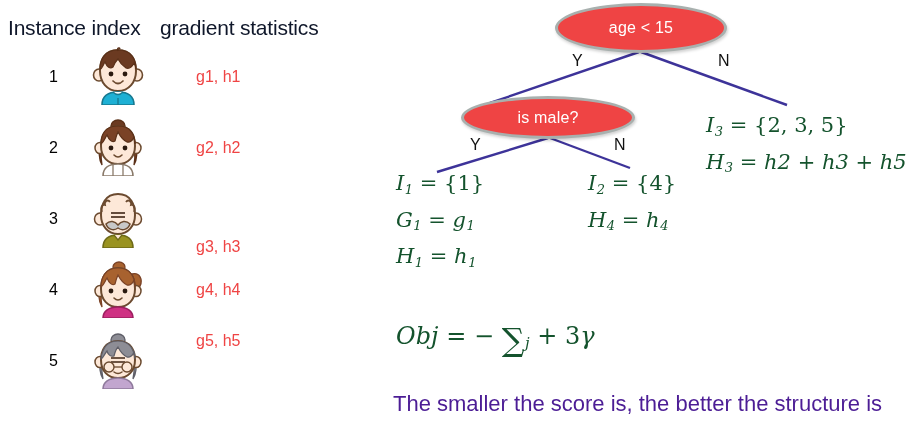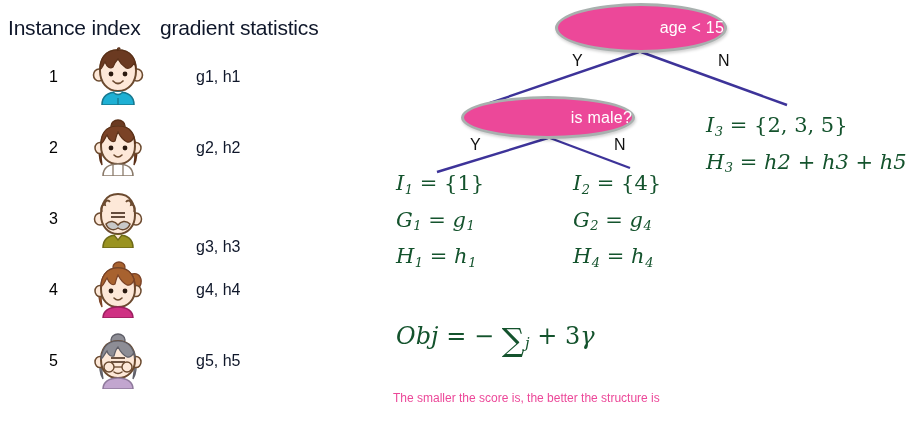--- a/index.html
+++ b/index.html
@@ -28,36 +28,36 @@
   .row-index {
     font-size: 16px;
     font-family: "Liberation Sans", sans-serif;
     color: #000;
     text-align: right;
     width: 20px;
   }
   .row-stats {
     font-size: 16px;
     font-family: "Liberation Sans", sans-serif;
-    color: #0f172a;
+    color: #ef4444;
     white-space: nowrap;
   }
 
   
   .avatar { width: 56px; height: 58px; }
 
   
   .node {
     border-radius: 50%;
-    background: #ec4899;
+    background: #ef4444;
     border: 3px solid #a8b0ae;
     box-sizing: border-box;
     display: flex;
     align-items: center;
-    justify-content: flex-end;
+    justify-content: center;
     color: #ffffff;
     font-family: "Liberation Sans", sans-serif;
     font-size: 16px;
     letter-spacing: 0.2px;
     box-shadow: 1px 2px 3px rgba(0,0,0,0.18);
   }
   .edge-label {
     font-size: 16px;
     font-family: "Liberation Sans", sans-serif;
     color: #111;
@@ -115,23 +115,23 @@
     line-height: 1.2;
   }
   .bigsum {
     font-family: "DejaVu Serif", "Liberation Serif", serif;
     font-style: normal;
     font-size: 32px;
     vertical-align: -0.22em;
     line-height: 0;
   }
   .caption {
-    font-size: 12px;
-    font-family: "Liberation Sans", sans-serif;
-    color: #ec4899;
+    font-size: 22px;
+    font-family: "Liberation Sans", sans-serif;
+    color: #4c1d95;
     white-space: nowrap;
   }
 </style>
 </head>
 <body>
 
 <div class="abs col-header" style="left:8px; top:16px;">Instance index</div>
 <div class="abs col-header" style="left:160px; top:16px;">gradient statistics</div>
 
 <div class="abs row-index" style="left:38px; top:68px;">1</div>
@@ -219,21 +219,21 @@
     <path d="M28 10 C16 10 12 19 11 28 C14 26 15 22 17 20 C18 24 21 26 24 25 C25 21 26 18 28 16 C30 20 33 24 37 26 C40 27 43 24 44 21 C45 24 45 28 45 28 C44 19 40 10 28 10 Z" fill="#8d8d95" stroke="#5f5f68" stroke-width="1.2"></path>
     <line x1="21" y1="27" x2="35" y2="27" stroke="#4a3020" stroke-width="1.6"></line>
     <line x1="21" y1="31" x2="35" y2="31" stroke="#4a3020" stroke-width="1.6"></line>
     <circle cx="19" cy="36" r="5" fill="none" stroke="#6b4a2f" stroke-width="1.4"></circle>
     <circle cx="37" cy="36" r="5" fill="none" stroke="#6b4a2f" stroke-width="1.4"></circle>
     <line x1="24" y1="36" x2="32" y2="36" stroke="#6b4a2f" stroke-width="1.3"></line>
     <path d="M24 41 Q28 44 32 41" fill="none" stroke="#6b4a2f" stroke-width="1.5" stroke-linecap="round"></path>
     <path d="M13 58 C13 51 19 47 28 47 C37 47 43 51 43 58 Z" fill="#c2a6cf" stroke="#8f7a9c" stroke-width="1.6"></path>
   </svg>
 </div>
-<div class="abs row-stats" style="left:196px; top:352px;">g5, h5</div>
+<div class="abs row-stats" style="left:196px; top:332px;">g5, h5</div>
 
 <svg class="edges">
   <line x1="639" y1="52" x2="490" y2="103" stroke="#3d3399" stroke-width="2.4"></line>
   <line x1="641" y1="52" x2="787" y2="105" stroke="#3d3399" stroke-width="2.4"></line>
   <line x1="548" y1="138" x2="437" y2="172" stroke="#3d3399" stroke-width="2.4"></line>
   <line x1="550" y1="138" x2="630" y2="168" stroke="#3d3399" stroke-width="2.4"></line>
 </svg>
 
 <div class="abs node" style="left:555px; top:3px; width:172px; height:50px;">
   <span>age &lt; 15</span>
@@ -258,30 +258,25 @@
     <span class="mop">=</span>
     <span class="mvar">g</span><sub class="msub">1</sub>
   </div>
   <div>
     <span class="mvar">H</span><sub class="msub">1</sub>
     <span class="mop">=</span>
     <span class="mvar">h</span><sub class="msub">1</sub>
   </div>
 </div>
 
-<div class="abs math mathline" style="left:573px; top:168px;">
+<div class="abs math mathline" style="left:588px; top:168px;">
   <div>
     <span class="mvar">I</span><sub class="msub">2</sub>
     <span class="mop">=</span>
     <span class="mpar">{4}</span>
-  </div>
-  <div>
-    <span class="mvar">G</span><sub class="msub">2</sub>
-    <span class="mop">=</span>
-    <span class="mvar">g</span><sub class="msub">4</sub>
   </div>
   <div>
     <span class="mvar">H</span><sub class="msub">4</sub>
     <span class="mop">=</span>
     <span class="mvar">h</span><sub class="msub">4</sub>
   </div>
 </div>
 
 <div class="abs math mathline" style="left:706px; top:110px;">
   <div>

